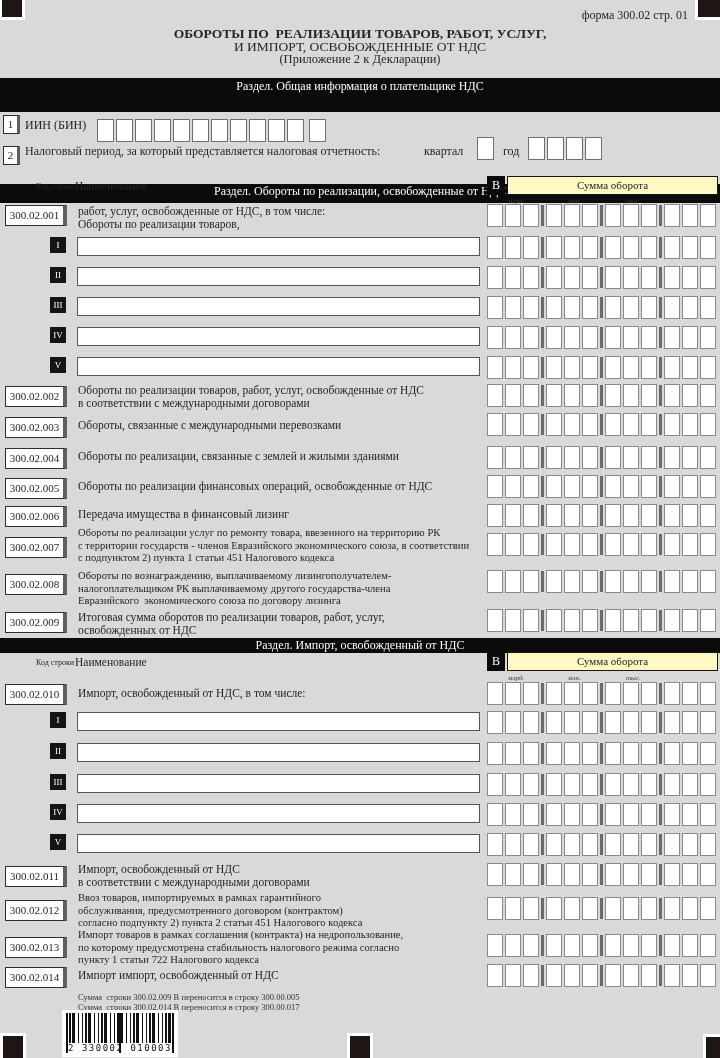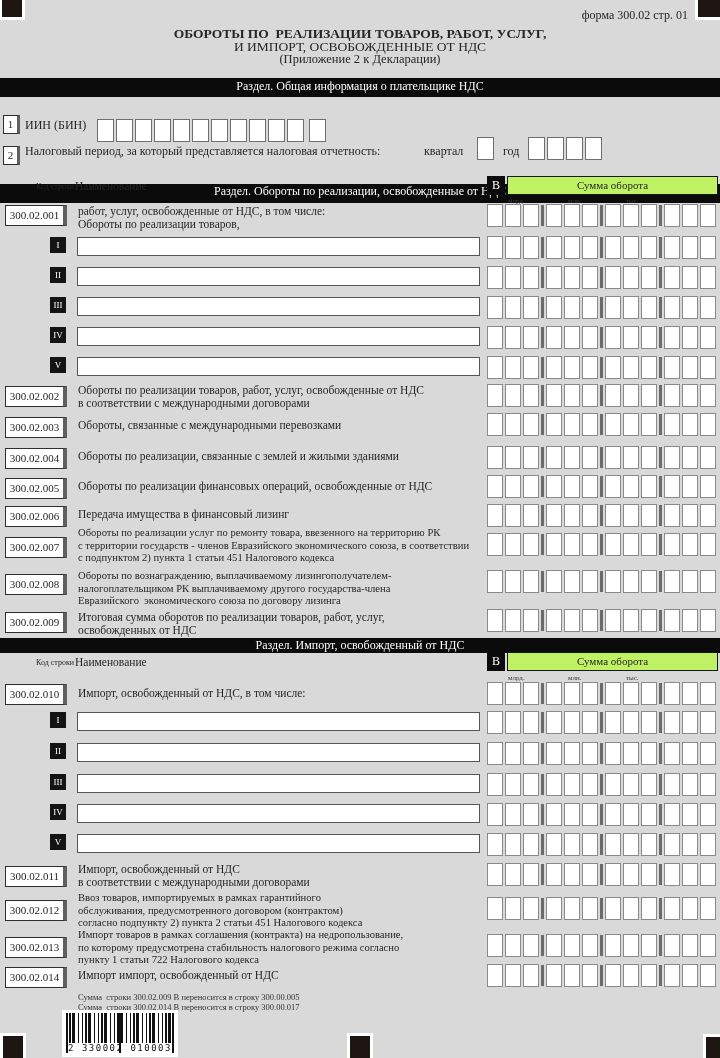--- a/index.html
+++ b/index.html
@@ -21,23 +21,23 @@
     border:1px solid #2e2e2e;border-right:3px solid #5f5f5f;
     text-align:center;font-size:11px;line-height:17px;}
   .plain{position:absolute;font-size:12px;white-space:pre;}
   .cellstrip{position:absolute;display:flex;}
   .fcell{display:inline-block;width:15px;height:21px;background:#fff;
     border:1px solid #6f6f6f;margin-right:2px;}
   .colcode{position:absolute;left:8px;font-size:8px;white-space:pre;padding-left:28px;}
   .colname{position:absolute;left:75px;font-size:11.5px;white-space:pre;}
   .hdrB{position:absolute;left:487px;width:18px;height:19px;background:#0b0b0b;color:#fff;
     text-align:center;font-size:12px;line-height:19px;}
-  .hdrSum{position:absolute;left:507px;width:209px;height:17px;background:#bef264;
+  .hdrSum{position:absolute;left:507px;width:209px;height:17px;background:#fef9c3;
     border:1px solid #161616;text-align:center;font-size:11px;line-height:17px;}
-  .scale{position:absolute;font-size:7px;color:#3a3a3a;white-space:pre;}
+  .scale{position:absolute;font-style:italic;font-size:7px;color:#3a3a3a;white-space:pre;}
   .codebox{position:absolute;left:5px;width:57px;height:19px;background:#fff;
     border:1px solid #2e2e2e;border-right:4px solid #606060;
     text-align:center;font-size:11px;line-height:19px;white-space:pre;}
   .rowlabel{position:absolute;left:78px;font-size:11.5px;line-height:13px;color:#262626;}
   .rowlabel div{white-space:pre;}
   .rowlabel.small{font-size:10.6px;line-height:12.5px;}
   .romanbox{position:absolute;left:50px;width:16px;height:16px;background:#141414;color:#fff;
     text-align:center;font-size:9px;line-height:16px;}
   .fieldline{position:absolute;left:77px;width:401px;height:17px;background:#fff;
     border:1px solid #565656;}
@@ -63,21 +63,21 @@
   <div class="corner" style="left:698px;top:0;width:22px;height:17px;"></div>
   <div class="corner" style="left:3px;top:1036px;width:20px;height:22px;"></div>
   <div class="corner" style="left:350px;top:1036px;width:20px;height:22px;"></div>
   <div class="corner" style="left:706px;top:1037px;width:14px;height:21px;"></div>
 
   <div class="formref">форма 300.02 стр. 01</div>
   <div class="title t1">ОБОРОТЫ ПО  РЕАЛИЗАЦИИ ТОВАРОВ, РАБОТ, УСЛУГ,</div>
   <div class="title t2">И ИМПОРТ, ОСВОБОЖДЕННЫЕ ОТ НДС</div>
   <div class="title t3">(Приложение 2 к Декларации)</div>
 
-  <div class="blackbar" style="top:78px;height:19px;line-height:17px;">Раздел. Общая информация о плательщике НДС</div>
+  <div class="blackbar" style="top:78px;height:34px;line-height:17px;">Раздел. Общая информация о плательщике НДС</div>
 
   <div class="numbox" style="top:115px;">1</div>
   <div class="plain" style="left:25px;top:118px;">ИИН (БИН)</div>
   <div class="cellstrip" style="left:97px;top:119px;">
       <span class="fcell"></span>
       <span class="fcell"></span>
       <span class="fcell"></span>
       <span class="fcell"></span>
       <span class="fcell"></span>
       <span class="fcell"></span>

